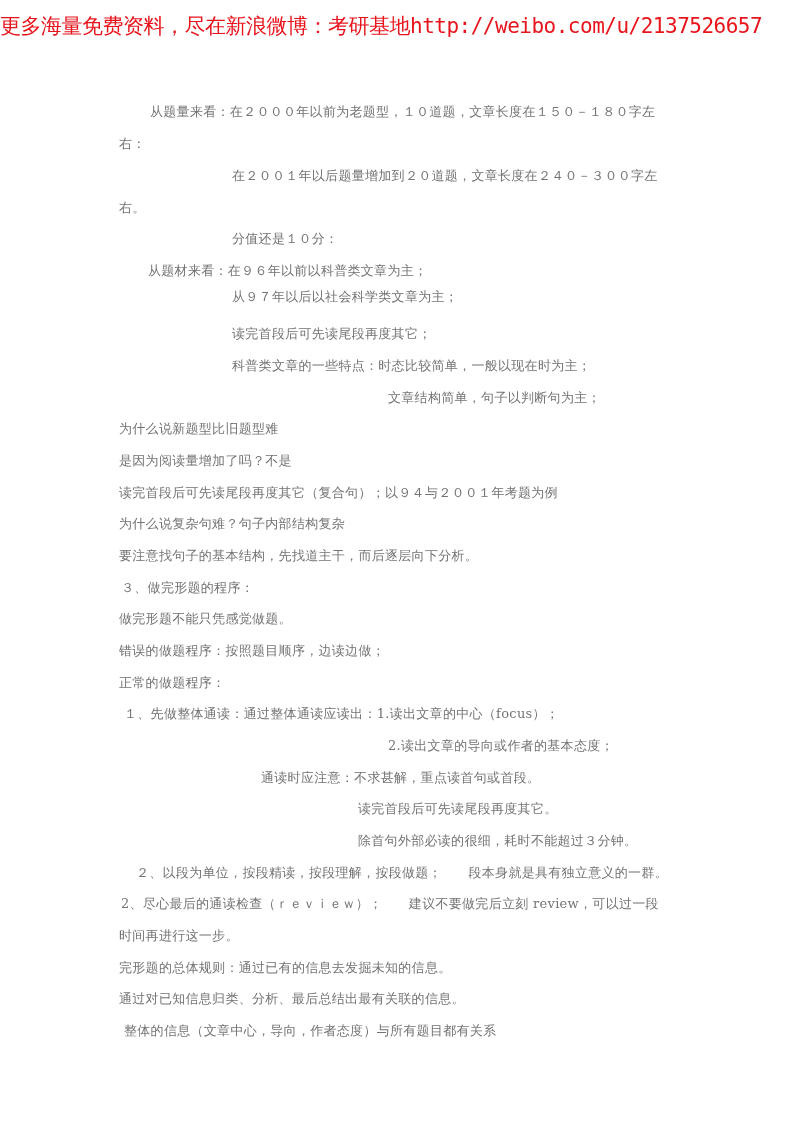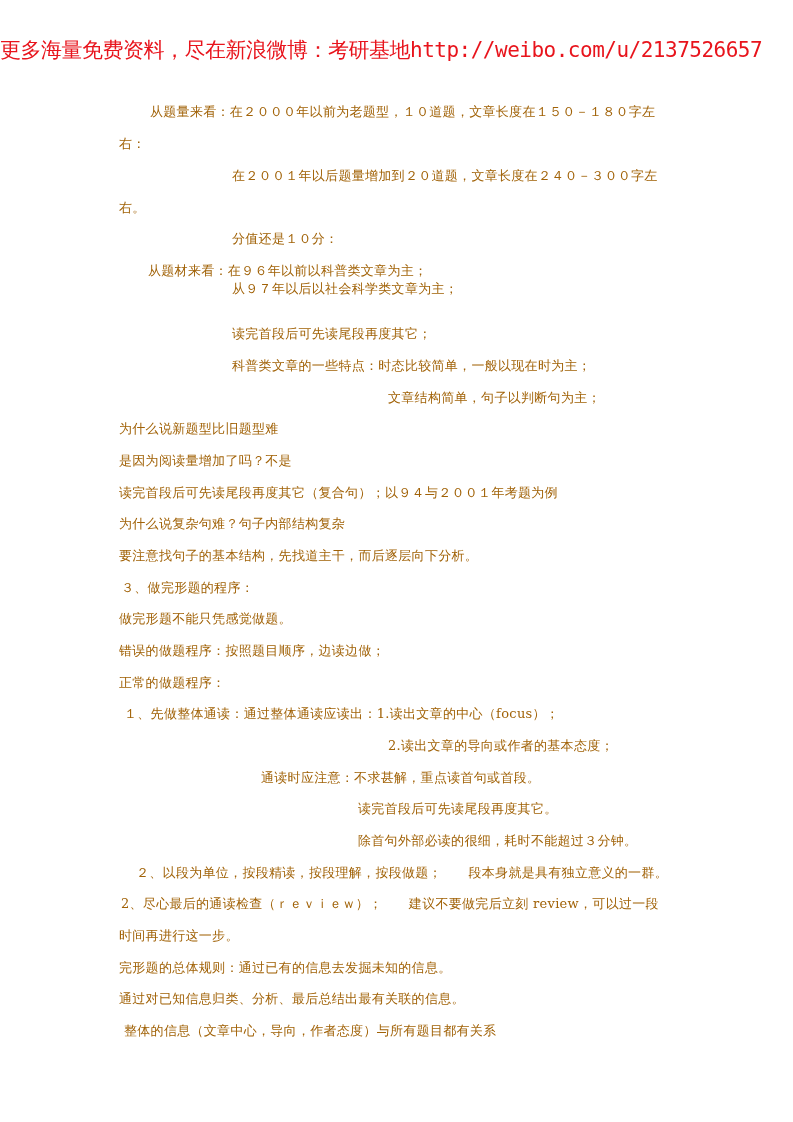--- a/index.html
+++ b/index.html
@@ -1,35 +1,35 @@
 <!DOCTYPE html>
 <html><head>
 <meta charset="utf-8">
 <style>
   html, body { margin:0; padding:0; background:#ffffff; }
   body { width:793px; height:1122px; position:relative; overflow:hidden;
          font-family:"DejaVu Serif","Liberation Serif",serif; }
-  .banner { position:absolute; left:0; top:36px; width:733px; text-align:center;
+  .banner { position:absolute; left:0; top:12px; width:733px; text-align:center;
             color:#e8141c; font-family:"DejaVu Sans Mono","Liberation Mono",monospace;
             font-size:21px; letter-spacing:-0.5px; white-space:nowrap; }
-  .line { position:absolute; font-size:13px; color:#a16207; white-space:nowrap; letter-spacing:0.3px; }
+  .line { position:absolute; font-size:13px; color:#737373; white-space:nowrap; letter-spacing:0.3px; }
 </style>
 </head>
 <body>
 
 <div class="banner">更多海量免费资料，尽在新浪微博：考研基地http://weibo.com/u/2137526657</div>
 
 <div>
   <div class="line" style="left:150px;top:103px">从题量来看：在２０００年以前为老题型，１０道题，文章长度在１５０－１８０字左</div>
   <div class="line" style="left:119px;top:135px">右：</div>
   <div class="line" style="left:232px;top:167px">在２００１年以后题量增加到２０道题，文章长度在２４０－３００字左</div>
   <div class="line" style="left:119px;top:199px">右。</div>
   <div class="line" style="left:232px;top:230px">分值还是１０分：</div>
   <div class="line" style="left:148px;top:262px">从题材来看：在９６年以前以科普类文章为主；</div>
-  <div class="line" style="left:232px;top:280px">从９７年以后以社会科学类文章为主；</div>
+  <div class="line" style="left:232px;top:288px">从９７年以后以社会科学类文章为主；</div>
   <div class="line" style="left:232px;top:325px">读完首段后可先读尾段再度其它；</div>
   <div class="line" style="left:232px;top:357px">科普类文章的一些特点：时态比较简单，一般以现在时为主；</div>
   <div class="line" style="left:388px;top:389px">文章结构简单，句子以判断句为主；</div>
   <div class="line" style="left:119px;top:420px">为什么说新题型比旧题型难</div>
   <div class="line" style="left:119px;top:452px">是因为阅读量增加了吗？不是</div>
   <div class="line" style="left:119px;top:484px">读完首段后可先读尾段再度其它（复合句）；以９４与２００１年考题为例</div>
   <div class="line" style="left:119px;top:515px">为什么说复杂句难？句子内部结构复杂</div>
   <div class="line" style="left:119px;top:547px">要注意找句子的基本结构，先找道主干，而后逐层向下分析。</div>
   <div class="line" style="left:121px;top:579px">３、做完形题的程序：</div>
   <div class="line" style="left:119px;top:610px">做完形题不能只凭感觉做题。</div>

